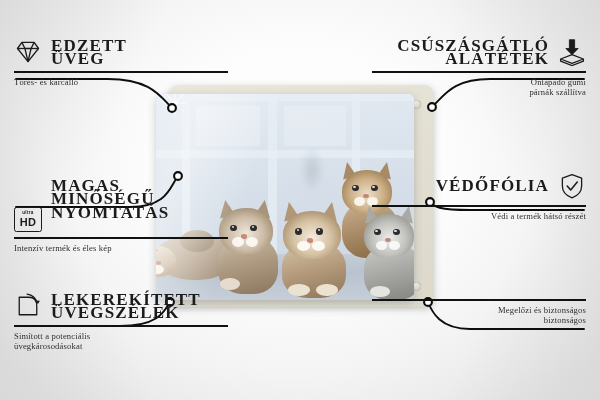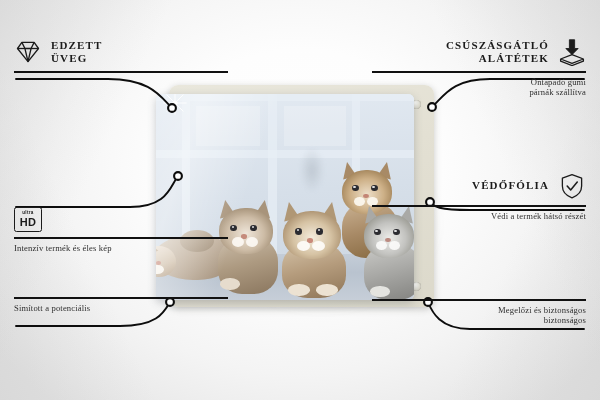--- a/index.html
+++ b/index.html
@@ -69,21 +69,21 @@
   
   #wires{position:absolute;inset:0;pointer-events:none;}
 
   
   .feat{position:absolute;width:214px;}
   .feat .row{display:flex;align-items:center;gap:9px;}
   .feat.left .row{justify-content:flex-start;}
   .feat.right .row{justify-content:flex-end;}
   .ttl{
     font-family:"Liberation Serif", serif;
-    font-weight:700;font-size:11px;letter-spacing:1.15px;
+    font-weight:700;font-size:17px;letter-spacing:1.15px;
     color:#1b1b1b;line-height:13.5px;text-transform:uppercase;
   }
   .feat.right .ttl{text-align:right;}
   .rule{height:1.6px;background:#111;margin-top:5px;width:100%;}
   .sub{
     font-family:"Liberation Serif", serif;
     font-size:8.6px;line-height:10.6px;color:#2e2e2e;margin-top:4px;
     letter-spacing:.15px;
   }
   .feat.right .sub{text-align:right;}
@@ -263,37 +263,54 @@
           <path d="M23,5 L19.5,12 L16,27"></path>
           <path d="M12.5,12 L19.5,12"></path>
         </g>
       </svg>
       <div class="ttl">
         <div>EDZETT</div>
         <div>ÜVEG</div>
       </div>
     </div>
     <div class="rule"></div>
+    <div class="sub">Törés- és karcálló</div>
   </div>
 
   <div class="feat left" id="f-print">
     <div class="row">
       <div class="hdbox">
         <span class="hd-ultra">ultra</span>
         <span class="hd-hd">HD</span>
       </div>
+      <div class="ttl">
+        <div>MAGAS MINŐSÉGŰ</div>
+        <div>NYOMTATÁS</div>
+      </div>
     </div>
     <div class="rule"></div>
     <div class="sub">Intenzív termék és éles kép</div>
   </div>
 
   <div class="feat left" id="f-edges">
+    <div class="row">
+      <svg class="ico" viewBox="0 0 32 32">
+        <path d="M6,6 L17,6 C23,6 26,10 26,16 L26,26 L6,26 Z" fill="none" stroke="#1b1b1b" stroke-width="1.5" stroke-linejoin="round"></path>
+        <path d="M15,2.5 C21,3.5 25,7 26.5,12.5" fill="none" stroke="#1b1b1b" stroke-width="1.5" stroke-linecap="round"></path>
+        <path d="M27.4,13.6 L25.2,9.6 L29.6,9.9 Z" fill="#1b1b1b"></path>
+      </svg>
+      <div class="ttl">
+        <div>LEKEREKÍTETT</div>
+        <div>ÜVEGSZÉLEK</div>
+      </div>
+    </div>
     <div class="rule"></div>
     <div class="sub">
       <div>Simított a potenciális</div>
+      <div>üvegkárosodásokat</div>
     </div>
   </div>
 
   <div class="feat right" id="f-film">
     <div class="row">
       <div class="ttl">
         <div>VÉDŐFÓLIA</div>
       </div>
       <svg class="ico" viewBox="0 0 32 32">
         <path d="M16,3 L27,7 L27,16 C27,23 21.5,27.5 16,29.5 C10.5,27.5 5,23 5,16 L5,7 Z" fill="none" stroke="#1b1b1b" stroke-width="1.5" stroke-linejoin="round"></path>

